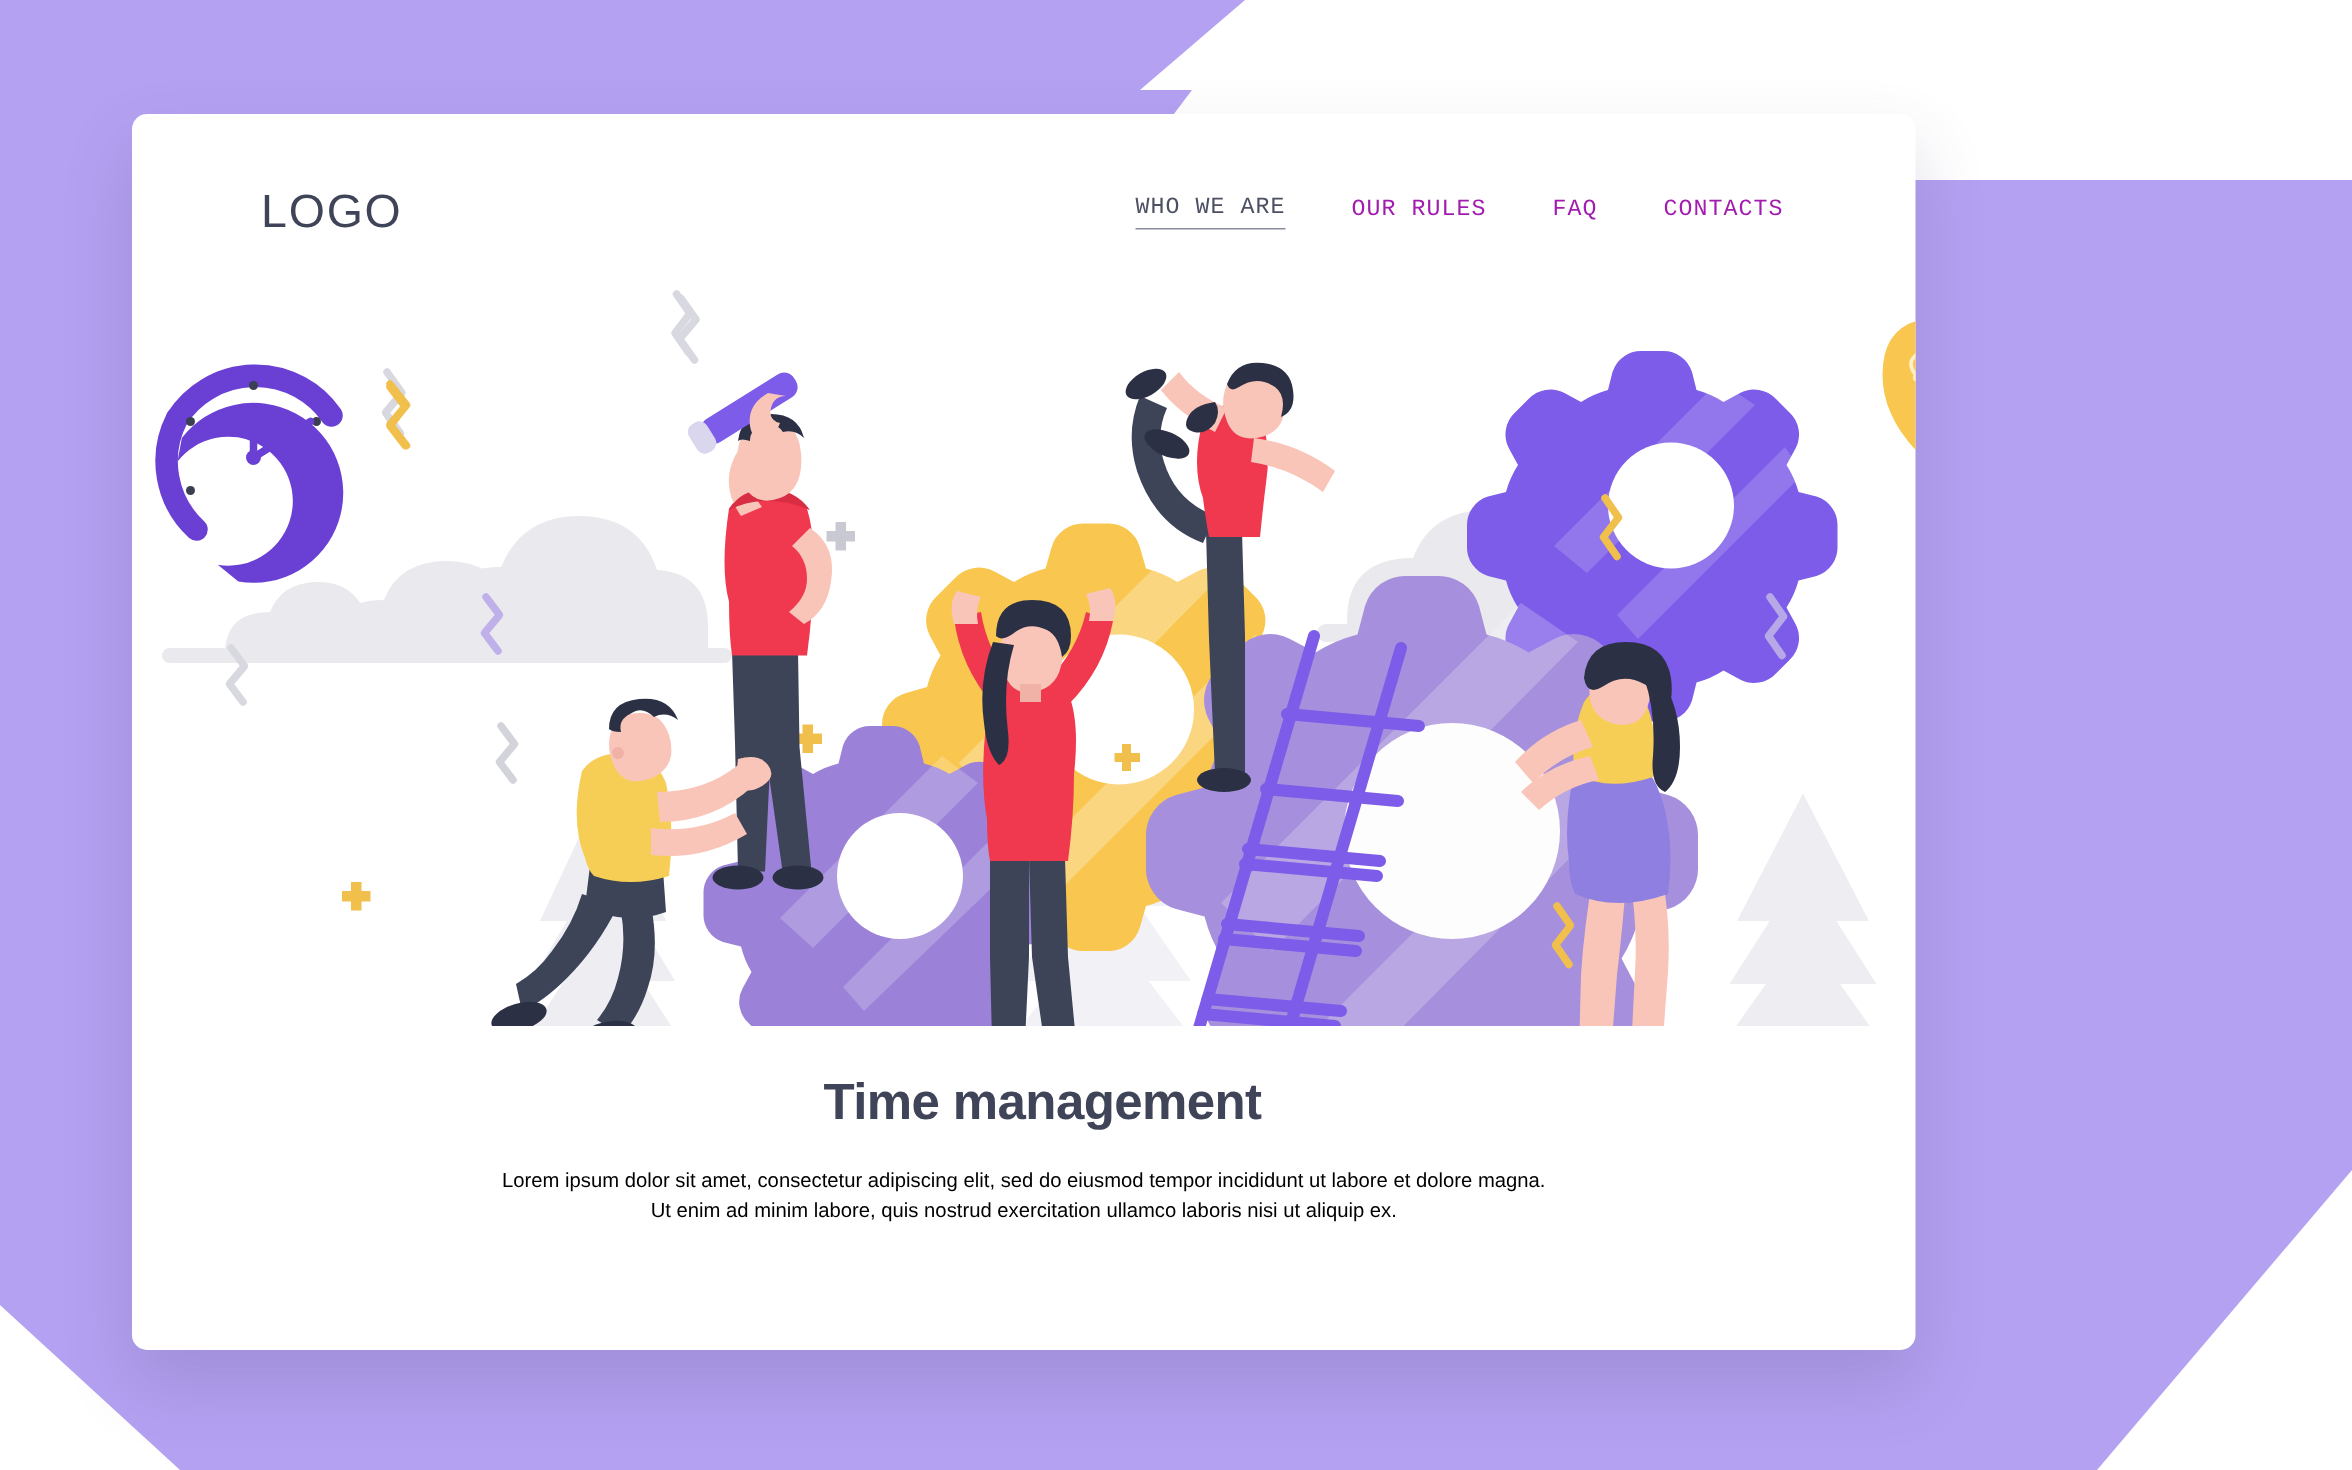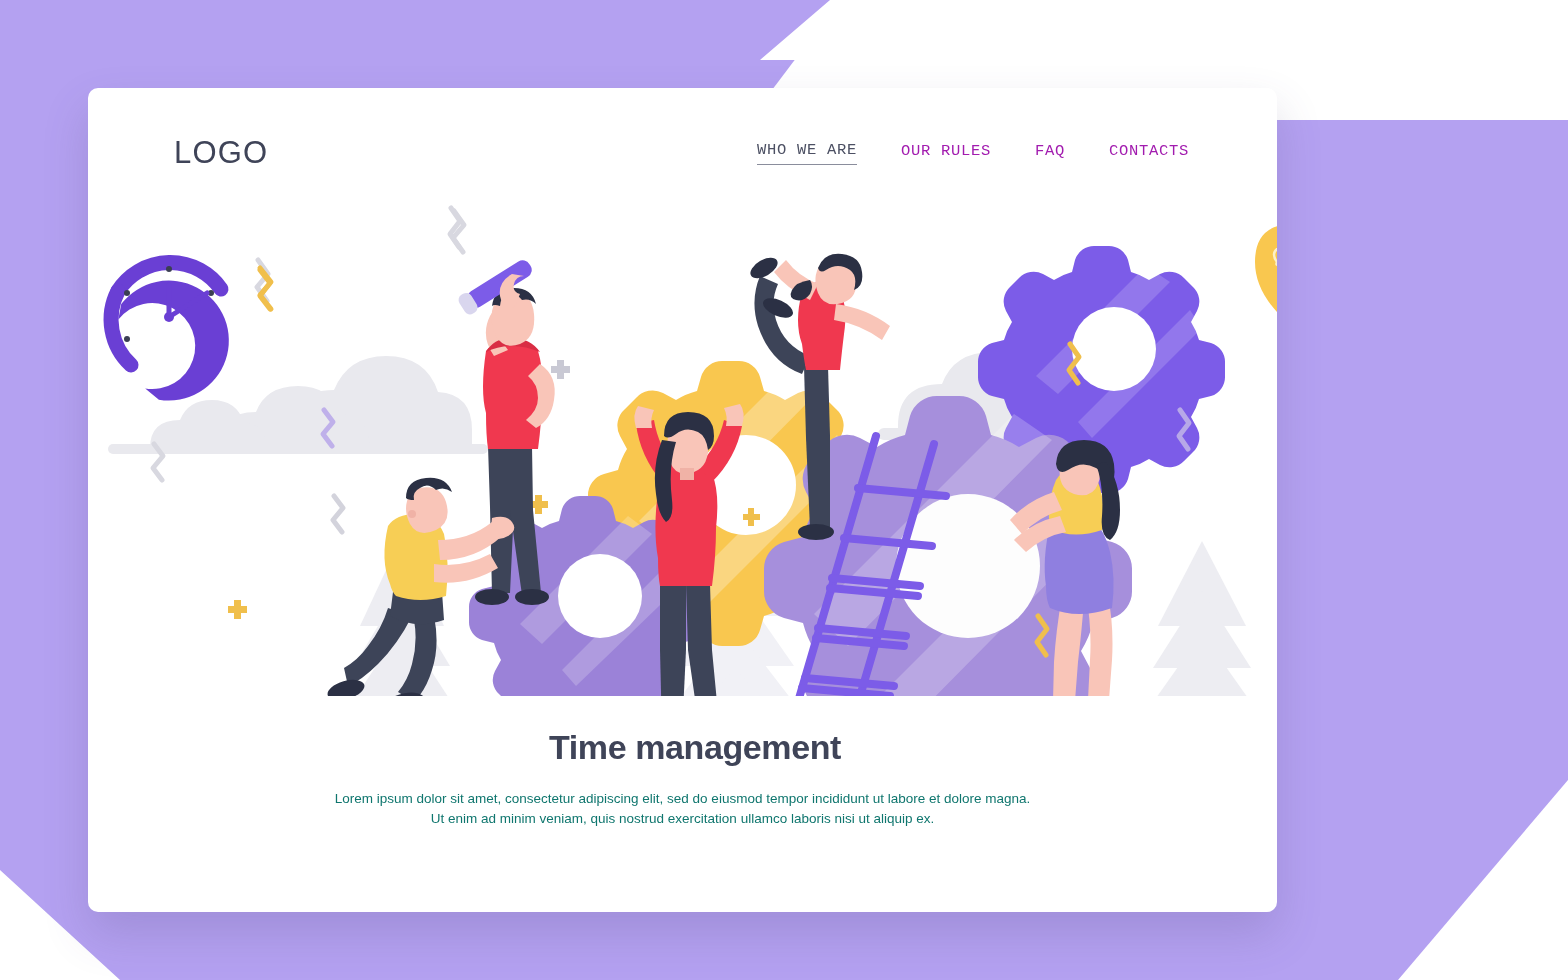--- a/index.html
+++ b/index.html
@@ -55,21 +55,21 @@
     right: 0; bottom: 0;
     width: 640px; height: 200px;
     background: #ffffff;
     clip-path: polygon(640px 0, 640px 200px, 470px 200px);
   }
 
   
   .card {
     position: absolute;
     left: 88px;
-    top: 88px;
+    top: 76px;
     width: 1189px;
     height: 824px;
     background: #ffffff;
     border-radius: 10px;
     box-shadow: 0 22px 46px rgba(80, 70, 120, 0.20);
     overflow: hidden;
   }
 
   
   .header {
@@ -129,21 +129,21 @@
     font-size: 34px;
     font-weight: bold;
     color: #3f4458;
     letter-spacing: -0.4px;
     margin: 0 0 22px 0;
     padding-left: 25px;
   }
   .para {
     font-size: 13.5px;
     line-height: 1.45;
-    color: #0f766e;
+    color: #000000;
     margin: 13px auto;
     max-width: 700px;
   }
 </style>
 </head>
 <body>
 
 <div id="stage">
 
   <div class="bg-purple"></div>
@@ -459,18 +459,18 @@
           <path d="M982 148 l9 13 l-10 13 l9 13" stroke="#f0bf4c"></path>
         </g>
 
       </svg>
     </div>
 
     <div class="textblock">
       <h1 class="title">Time management</h1>
       <p class="para">
         <span>Lorem ipsum dolor sit amet, consectetur adipiscing elit, sed do eiusmod tempor incididunt ut labore et dolore magna.</span><br>
-        <span>Ut enim ad minim veniam, quis nostrud exercitation ullamco laboris nisi ut aliquip ex.</span>
+        <span>Ut enim ad minim labore, quis nostrud exercitation ullamco laboris nisi ut aliquip ex.</span>
       </p>
     </div>
 
   </div>
 </div>
 
 </body></html>

